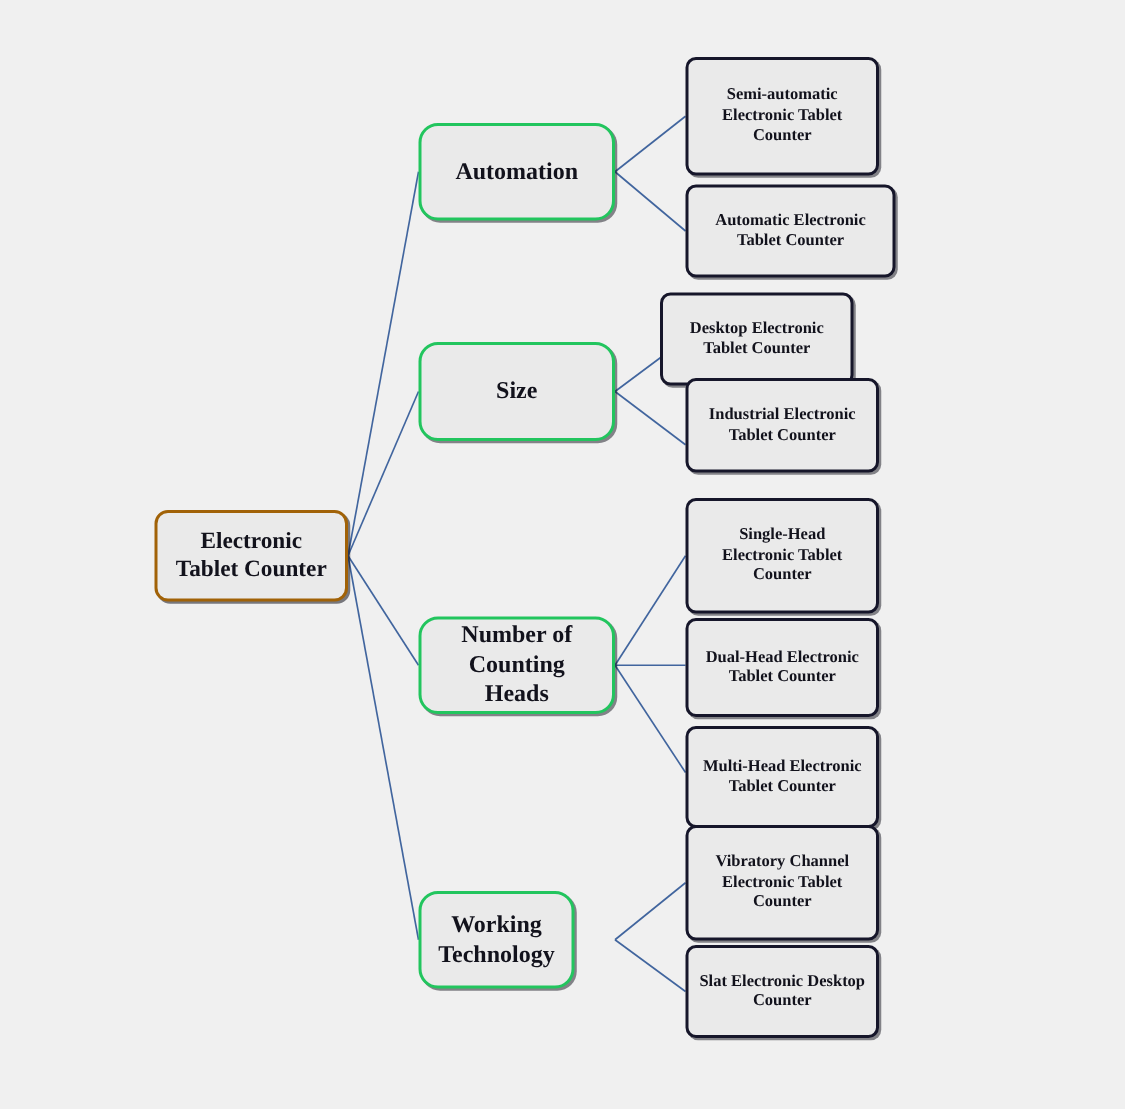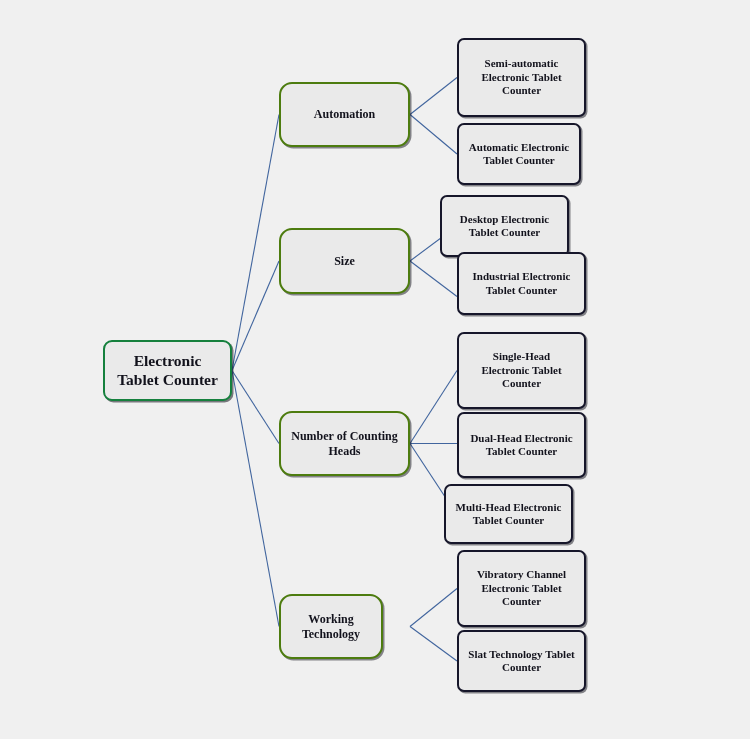--- a/index.html
+++ b/index.html
@@ -33,30 +33,30 @@
     align-items: center;
     justify-content: center;
     text-align: center;
     background: #eaeaea;
     color: #12121c;
     font-weight: bold;
     line-height: 1.22;
     z-index: 2;
   }
   .node-root {
-    border: 2px solid #15803d;
+    border: 2px solid #a16207;
     border-radius: 9px;
     font-size: 15.5px;
     box-shadow: 1.5px 1.5px 0 rgba(20,20,30,0.55);
     padding: 2px 6px;
   }
   .node-branch {
-    border: 2px solid #4d7c0f;
+    border: 2px solid #22c55e;
     border-radius: 13px;
-    font-size: 12px;
+    font-size: 16px;
     box-shadow: 1.5px 1.5px 0 rgba(20,20,30,0.5);
     padding: 2px 8px;
   }
   .node-leaf {
     border: 2px solid #16162a;
     border-radius: 7px;
     font-size: 11px;
     box-shadow: 1.5px 1.5px 0 rgba(20,20,30,0.5);
     padding: 2px 2px;
   }
@@ -82,21 +82,21 @@
       <line x1="410" y1="443.5" x2="457" y2="515" stroke="#41659e" stroke-width="1.1"></line>
       <line x1="232" y1="370.5" x2="279" y2="626.5" stroke="#41659e" stroke-width="1.1"></line>
       <line x1="410" y1="626.5" x2="457" y2="588.5" stroke="#41659e" stroke-width="1.1"></line>
       <line x1="410" y1="626.5" x2="457" y2="661" stroke="#41659e" stroke-width="1.1"></line>
     </svg>
 <div class="node node-leaf" style="left: 457px; top: 38px; width: 129px; height: 79px;">
       <span class="node-label">Semi-automatic
 Electronic Tablet
 Counter</span>
     </div>
-    <div class="node node-leaf" style="left: 457px; top: 123px; width: 124px; height: 62px;">
+    <div class="node node-leaf" style="left: 457px; top: 123px; width: 140px; height: 62px;">
       <span class="node-label">Automatic Electronic
 Tablet Counter</span>
     </div>
     <div class="node node-branch" style="left: 279px; top: 82px; width: 131px; height: 65px;">
       <span class="node-label">Automation</span>
     </div>
     <div class="node node-leaf" style="left: 440px; top: 195px; width: 129px; height: 62px;">
       <span class="node-label">Desktop Electronic
 Tablet Counter</span>
     </div>
@@ -109,35 +109,35 @@
     </div>
     <div class="node node-leaf" style="left: 457px; top: 332px; width: 129px; height: 77px;">
       <span class="node-label">Single-Head
 Electronic Tablet
 Counter</span>
     </div>
     <div class="node node-leaf" style="left: 457px; top: 412px; width: 129px; height: 66px;">
       <span class="node-label">Dual-Head Electronic
 Tablet Counter</span>
     </div>
-    <div class="node node-leaf" style="left: 444px; top: 484px; width: 129px; height: 60px; text-align: center;">
+    <div class="node node-leaf" style="left: 457px; top: 484px; width: 129px; height: 68px; text-align: center;">
       <span class="node-label">Multi-Head Electronic
 Tablet Counter</span>
     </div>
     <div class="node node-branch" style="left: 279px; top: 411px; width: 131px; height: 65px;">
       <span class="node-label">Number of Counting
 Heads</span>
     </div>
     <div class="node node-leaf" style="left: 457px; top: 550px; width: 129px; height: 77px; font-family: Liberation Serif, serif;">
       <span class="node-label">Vibratory Channel
 Electronic Tablet
 Counter</span>
     </div>
     <div class="node node-leaf" style="left: 457px; top: 630px; width: 129px; height: 62px;">
-      <span class="node-label">Slat Technology Tablet
+      <span class="node-label">Slat Electronic Desktop
 Counter</span>
     </div>
     <div class="node node-branch" style="left: 279px; top: 594px; width: 104px; height: 65px;">
       <span class="node-label">Working Technology</span>
     </div>
     <div class="node node-root" style="left: 103px; top: 340px; width: 129px; height: 61px;">
       <span class="node-label">Electronic
 Tablet Counter</span>
     </div>
   </div>

